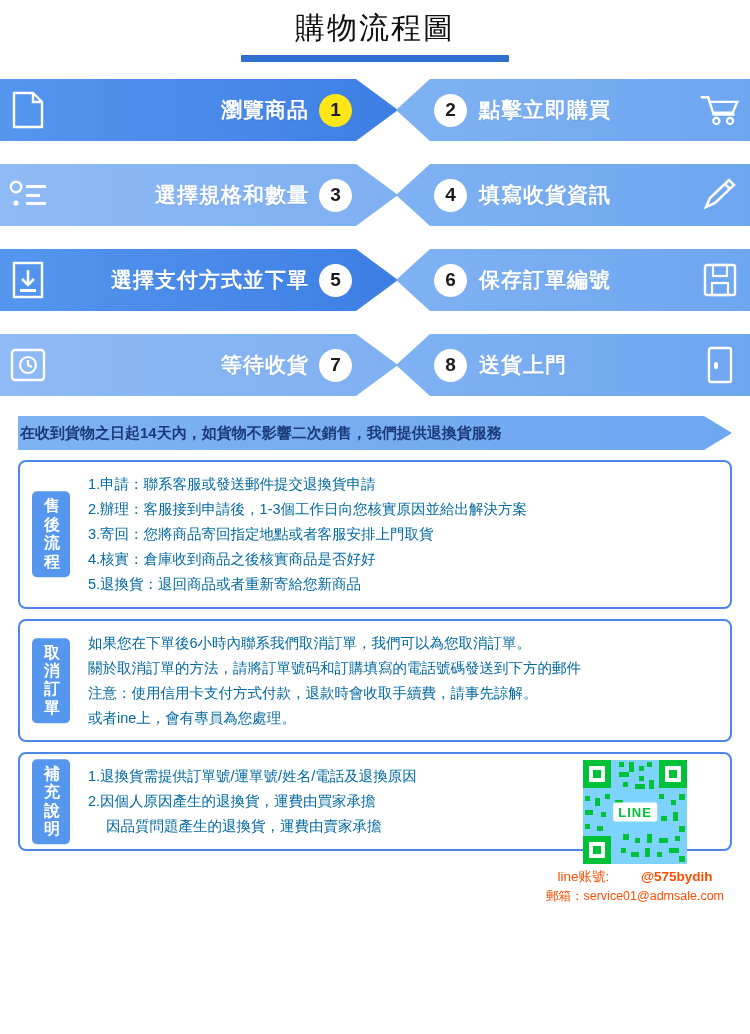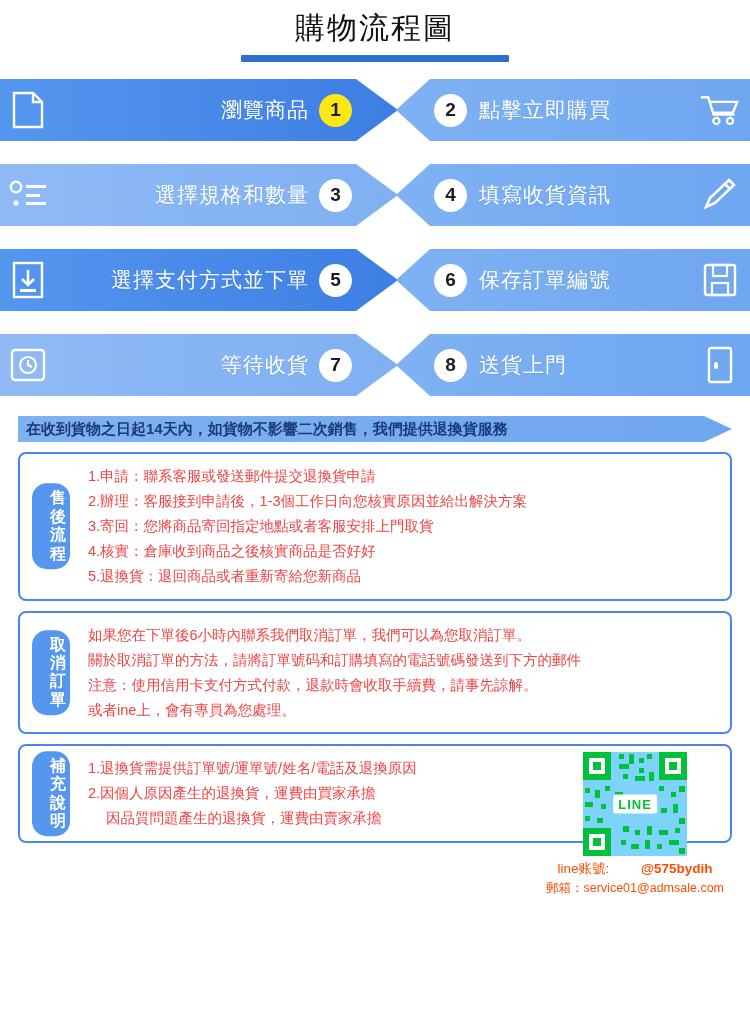--- a/index.html
+++ b/index.html
@@ -76,21 +76,21 @@
     background: linear-gradient(90deg, #7fb2f3 0%, #6ea6f0 100%);
     -webkit-clip-path: polygon(34px 0, 100% 0, 100% 100%, 34px 100%, 0 50%);
     clip-path: polygon(34px 0, 100% 0, 100% 100%, 34px 100%, 0 50%);
     padding-left: 38px;
     padding-right: 10px;
     justify-content: flex-start;
   }
 
   .step-label {
     font-size: 21px;
-    font-weight: normal;
+    font-weight: bold;
     letter-spacing: 1px;
     white-space: nowrap;
     text-shadow: 0 1px 1px rgba(0,0,0,0.08);
     text-align: center;
   }
 
   .badge {
     width: 33px;
     height: 33px;
     border-radius: 50%;
@@ -137,27 +137,27 @@
     position: absolute;
     right: 10px;
     top: 50%;
     transform: translateY(-50%);
   }
 
   
   .banner {
     position: relative;
     margin: 12px 18px 0 18px;
-    height: 26px;
+    height: 34px;
     background: linear-gradient(90deg, #7fb2f3 0%, #6ea6f0 100%);
     -webkit-clip-path: polygon(0 0, calc(100% - 28px) 0, 100% 50%, calc(100% - 28px) 100%, 0 100%);
     clip-path: polygon(0 0, calc(100% - 28px) 0, 100% 50%, calc(100% - 28px) 100%, 0 100%);
     display: flex;
     align-items: center;
-    padding-left: 8px;
+    padding-left: 2px;
   }
   .banner-text {
     font-size: 15px;
     font-weight: bold;
     color: #1a3a7a;
     white-space: nowrap;
   }
 
   
   .panel {
@@ -169,33 +169,33 @@
     min-height: 60px;
   }
   .panel-tag {
     position: absolute;
     left: 12px;
     top: 50%;
     transform: translateY(-50%);
     width: 38px;
     background: #5596ef;
     color: #fff;
-    border-radius: 15px;
+    border-radius: 5px;
     font-size: 16px;
     font-weight: bold;
     text-align: center;
     line-height: 1.15;
-    padding: 6px 18px;
+    padding: 6px 12px;
     letter-spacing: 1px;
   }
   .panel-lines { }
   .panel-lines .ln {
     font-size: 14.5px;
     line-height: 1.72;
-    color: #ef4444;
+    color: #0369a1;
     white-space: nowrap;
   }
   .panel-lines .ln.indent { padding-left: 18px; }
 
   
   .panel-bottom {
     padding-right: 190px;
   }
   .qr-block {
     position: absolute;

